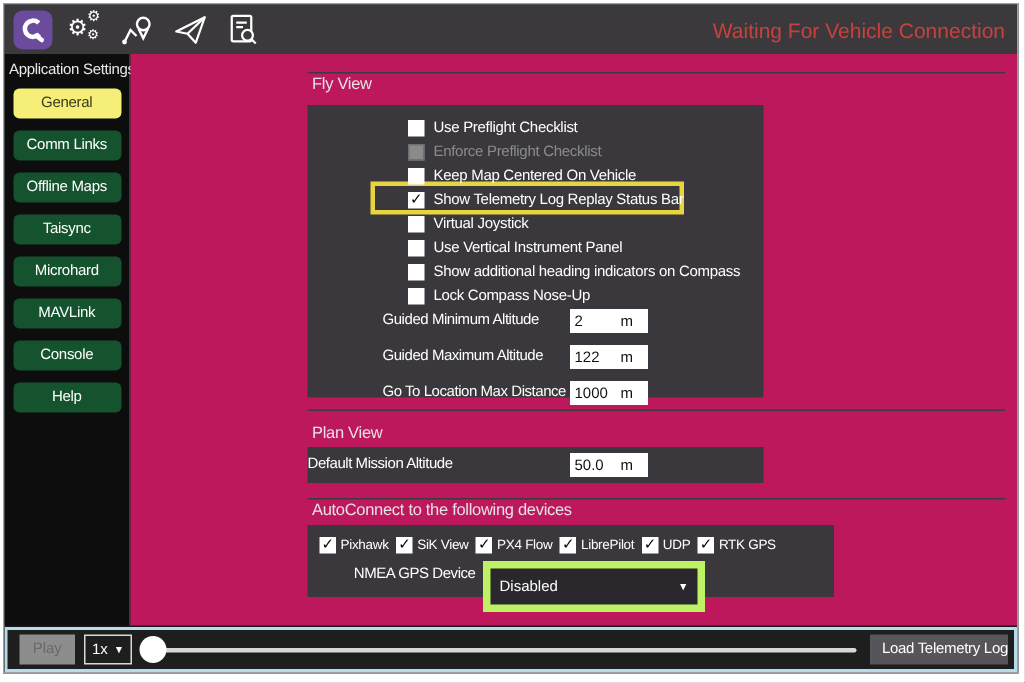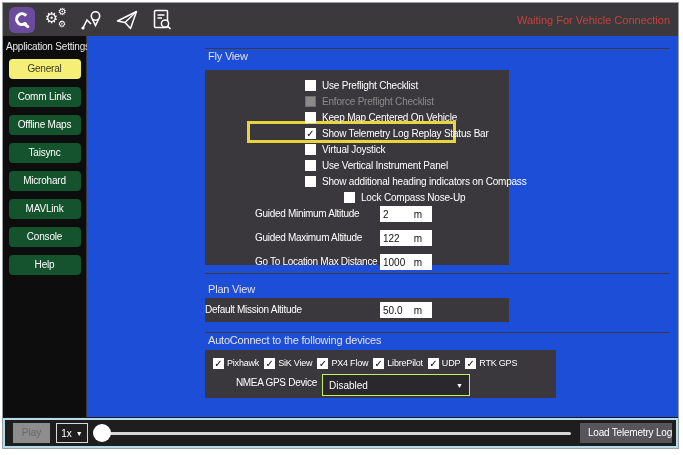--- a/index.html
+++ b/index.html
@@ -11,41 +11,41 @@
   
   .toolbar{position:absolute;left:0;top:0;right:0;height:33px;background:#3b393c;
            display:flex;align-items:center;}
   .logo-btn{width:26px;height:26px;margin-left:6px;border-radius:6px;background:var(--logo-bg,#6a4b9e);
             display:flex;align-items:center;justify-content:center;flex:0 0 auto;}
   .tb-icon{width:26px;height:26px;margin-left:9px;display:flex;align-items:center;justify-content:center;flex:0 0 auto;}
   .gears{position:relative;width:24px;height:24px;color:#fff;font-family:"DejaVu Sans",sans-serif;}
   .gears .g1{position:absolute;left:0px;top:3px;font-size:15px;line-height:15px;}
   .gears .g2{position:absolute;left:13px;top:-1px;font-size:10px;line-height:10px;}
   .gears .g3{position:absolute;left:13px;top:12px;font-size:9px;line-height:9px;}
-  .status{margin-left:auto;margin-right:8px;font-size:11px;color:var(--status,#c8413d);white-space:nowrap;}
+  .status{margin-left:auto;margin-right:8px;font-size:14px;color:var(--status,#c8413d);white-space:nowrap;}
 
   
   .sidebar{position:absolute;left:0;top:33px;bottom:31px;width:83px;background:#0d0d0d;
            border-right:1px solid #3a3a3a;}
   .sb-title{margin:5px 0 0 3px;font-size:10px;color:#e8e8e8;white-space:nowrap;letter-spacing:-0.2px;}
   .sb-items{margin-top:7px;}
   .sb-btn{width:72px;height:20px;line-height:20px;margin:0 auto 8px auto;border-radius:4px;
           background:#14532d;color:#fff;font-size:10px;text-align:center;letter-spacing:-0.2px;cursor:default;}
   .sb-btn.active{background:var(--accent,#f5ef77);color:#3a3a20;}
 
   
-  .content{position:absolute;left:84px;top:33px;right:0;bottom:31px;background:#1d4ed8;}
+  .content{position:absolute;left:84px;top:33px;right:0;bottom:31px;background:#be185d;}
   .divider{position:absolute;left:118px;right:8px;height:1px;background:#3c3a3e;}
   .sec-title{position:absolute;left:121px;font-size:11px;color:#e4e2e4;letter-spacing:-0.2px;}
   .sec-box{position:absolute;left:118px;width:304px;background:#3a383c;}
   #fly-box{top:34px;height:195px;}
   #plan-box{top:262px;height:24px;}
   #ac-box{top:314px;height:48px;padding-left:47px;}
 
-  .cb-row{position:absolute;left:67px;height:12px;display:flex;align-items:center;padding-left:33px;}
+  .cb-row{position:absolute;left:34px;height:12px;display:flex;align-items:center;padding-left:33px;}
   .cb{width:11px;height:11px;background:#fff;flex:0 0 auto;box-sizing:border-box;}
   .cb.checked::after{content:"\2713";display:block;color:#000;font-size:10px;font-weight:bold;
                      line-height:11px;text-align:center;}
   .cb.disabled{background:#8a8a8a;border:1px solid #6f6f6f;}
   .cb-label{margin-left:6px;font-size:10px;color:#fff;white-space:nowrap;letter-spacing:-0.2px;}
   .cb-row.disabled .cb-label{color:#8b8b8b;}
   .hl-rect{position:absolute;left:42px;top:51px;width:209px;height:22px;box-sizing:border-box;
            border:3px solid var(--highlight,#e8d53e);pointer-events:none;}
 
   .field-row{position:absolute;left:0;height:16px;}
@@ -56,22 +56,22 @@
   .field-val{margin-left:3px;font-size:10px;color:#111;}
   .field-unit{margin-left:auto;margin-right:10px;font-size:10px;color:#111;}
 
   .devices{position:absolute;left:8px;top:7px;height:12px;display:flex;align-items:center;}
   .dev{display:flex;align-items:center;margin-right:5px;}
   .dev .cb{width:11px;height:11px;}
   .dev-label{margin-left:3px;font-size:9px;color:#fff;white-space:nowrap;letter-spacing:-0.2px;}
 
   .nmea-label{position:absolute;left:0;top:27px;width:112px;text-align:right;
               font-size:10px;color:#fff;letter-spacing:-0.3px;white-space:nowrap;}
-  .dropdown{position:absolute;left:117px;top:24px;width:148px;height:22px;background:#2a282c;
-            border:1px solid #bef264;box-sizing:border-box;display:flex;align-items:center;}
+  .dropdown{position:absolute;left:117px;top:24px;width:148px;height:34px;background:#2a282c;
+            border:5px solid #bef264;box-sizing:border-box;display:flex;align-items:center;}
   .dd-value{margin-left:6px;font-size:10px;color:#fff;}
   .dd-arrow{margin-left:auto;margin-right:6px;font-size:7px;color:#fff;}
 
   
   .replay{position:absolute;left:0;right:0;bottom:0;height:30px;background:#1e1e1e;
           border:2px solid var(--replay-border,#b8dbe9);box-sizing:border-box;}
   .play-btn{position:absolute;left:8px;top:3px;width:37px;height:20px;background:#8d8d8d;
             color:#696969;font-size:10px;text-align:center;line-height:20px;}
   .speed-dd{position:absolute;left:51px;top:3px;width:32px;height:20px;border:1px solid #d9d9d9;
             box-sizing:border-box;display:flex;align-items:center;justify-content:center;color:#fff;}
@@ -175,21 +175,21 @@
     <span class="cb-label">Virtual Joystick</span>
   </div>
           <div class="cb-row" style="top: 89px;">
     <span class="cb"></span>
     <span class="cb-label">Use Vertical Instrument Panel</span>
   </div>
           <div class="cb-row" style="top: 105px; text-align: center;">
     <span class="cb"></span>
     <span class="cb-label">Show additional heading indicators on Compass</span>
   </div>
-          <div class="cb-row" style="top: 121px; margin-left: 39px;">
+          <div class="cb-row" style="top: 121px;">
     <span class="cb"></span>
     <span class="cb-label">Lock Compass Nose-Up</span>
   </div>
           <div class="field-row" style="top: 136px;">
     <span class="field-label">Guided Minimum Altitude</span>
     <span class="field-box">
       <span class="field-val">2</span>
       <span class="field-unit">m</span>
     </span>
   </div>

